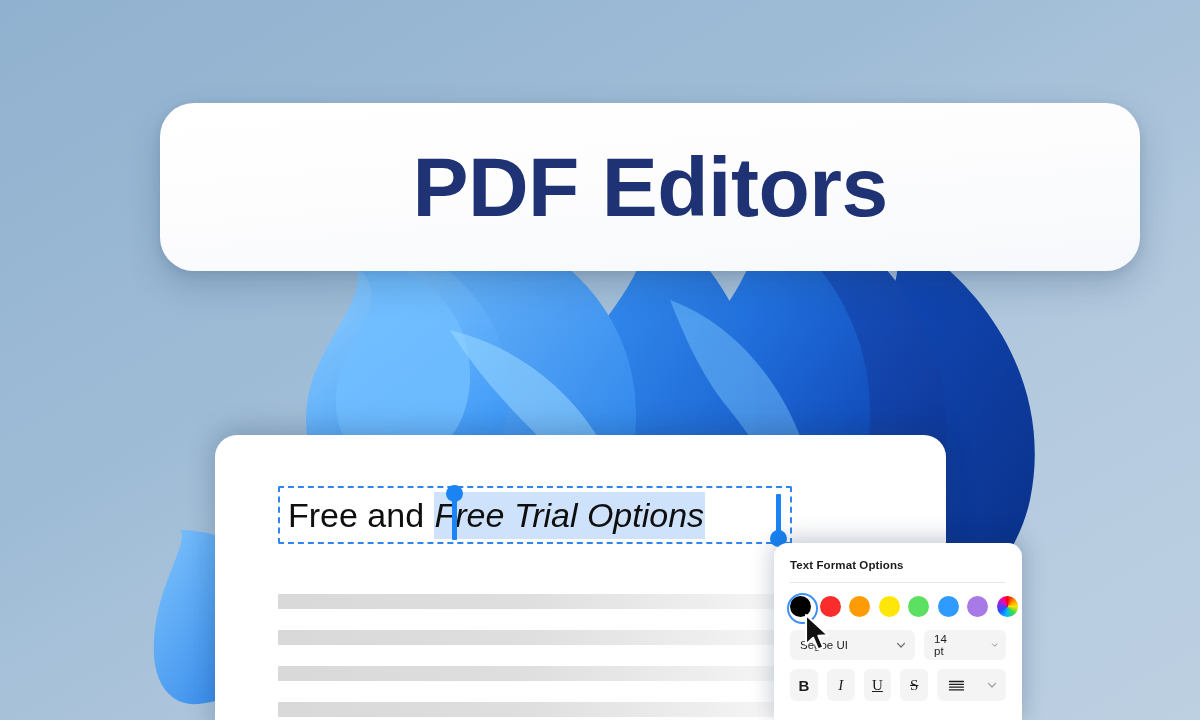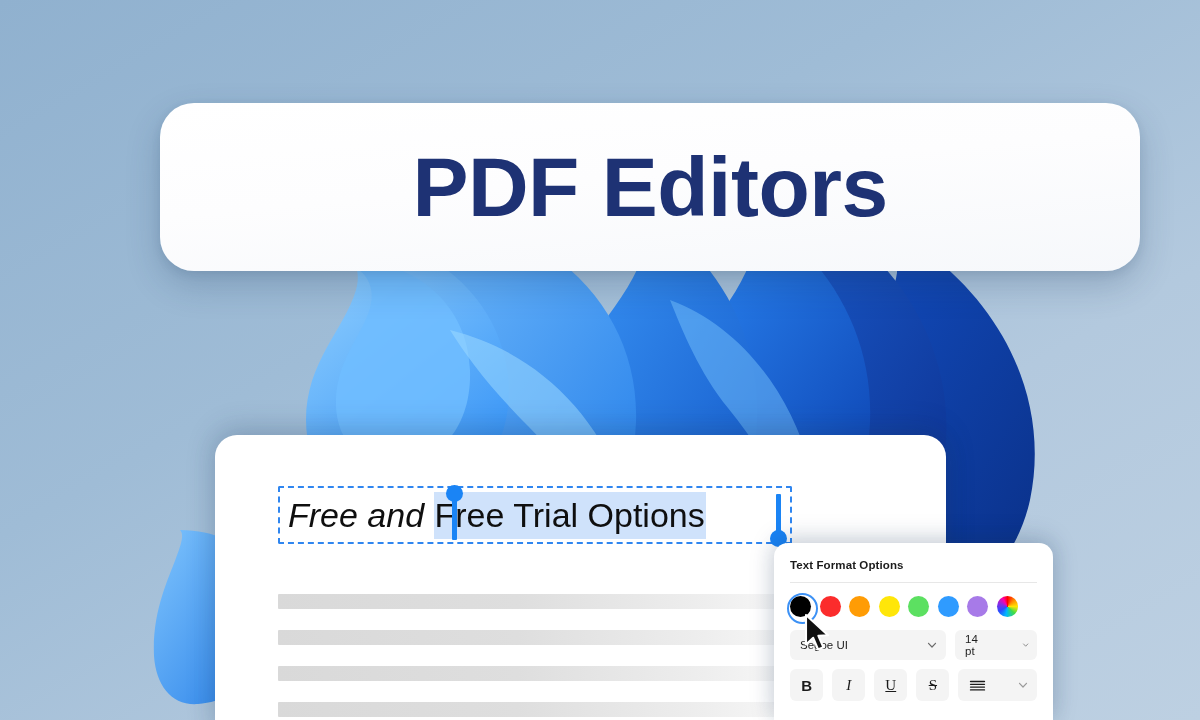--- a/index.html
+++ b/index.html
@@ -96,25 +96,26 @@
   #text-line {
     position: absolute;
     left: 8px;
     top: 50%;
     transform: translateY(-50%);
     font-size: 34px;
     color: #0f0f0f;
     white-space: nowrap;
     line-height: 1;
   }
-  #text-line .unselected { color: #0f0f0f; font-style: italic; }
+  #text-line .unselected { color: #0f0f0f; }
   #text-line .selected {
     background: #cfe2fb;
     color: #0f0f0f;
     padding: 4px 1px 5px 1px;
+    font-style: italic;
   }
 
   .sel-bar {
     position: absolute;
     width: 5px;
     background: #1a84f5;
     border-radius: 1px;
   }
   #sel-bar-start { left: 172px; top: 6px; height: 46px; }
   #sel-bar-end   { left: 496px; top: 6px; height: 46px; }
@@ -141,21 +142,21 @@
   #doc-line-0 { top: 159px; }
   #doc-line-1 { top: 195px; }
   #doc-line-2 { top: 231px; }
   #doc-line-3 { top: 267px; }
 
   
   #format-panel {
     position: absolute;
     left: 774px;
     top: 543px;
-    width: 279px;
+    width: 248px;
     height: 177px;
     background: #ffffff;
     border-radius: 14px 14px 0 0;
     box-shadow: 0 -4px 26px rgba(24,48,86,.18), 0 0 20px rgba(24,48,86,.12);
     padding: 16px 16px 0 16px;
     overflow: hidden;
   }
   #panel-title {
     font-size: 11.5px;
     font-weight: 700;

